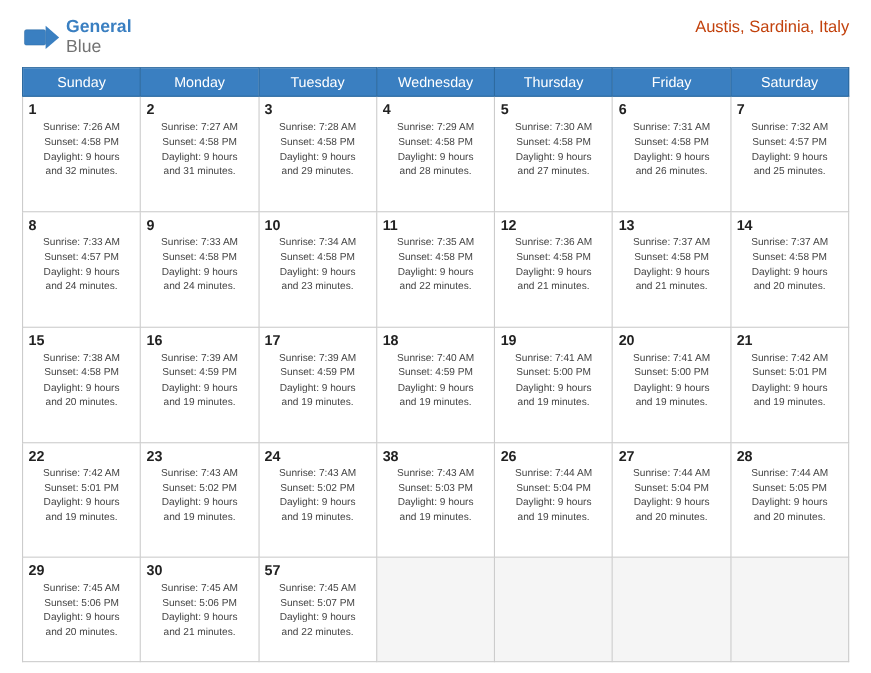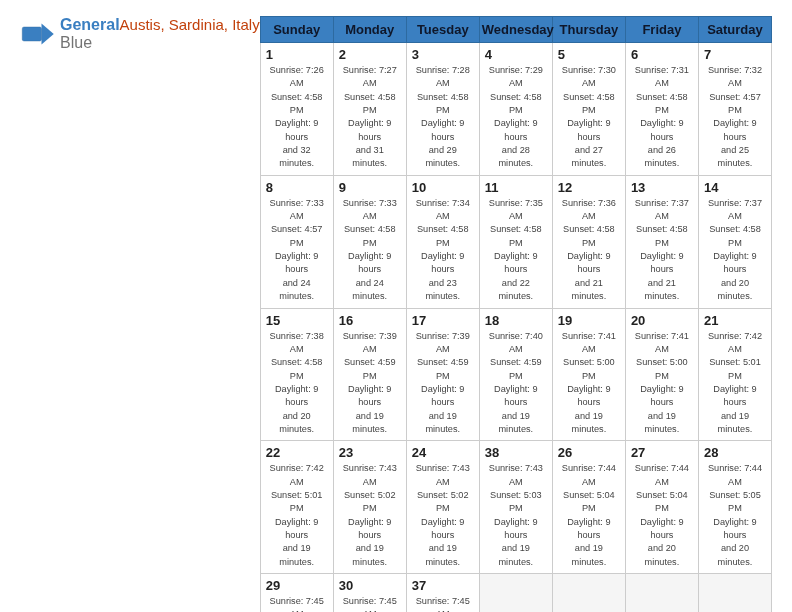--- a/index.html
+++ b/index.html
@@ -8,21 +8,21 @@
       background: #fff;
       width: 792px;
       height: 612px;
       overflow: hidden;
     }
     .page {
       width: 792px;
       height: 612px;
       padding: 16px 20px 10px 20px;
       display: flex;
-      flex-direction: row;
+      flex-direction: column;
     }
     .header {
       display: flex;
       justify-content: space-between;
       align-items: flex-start;
       margin-bottom: 10px;
     }
     .logo {
       display: flex;
       align-items: center;
@@ -46,25 +46,25 @@
     }
     .calendar {
       flex: 1;
       border: 1px solid #ccc;
       border-collapse: collapse;
       width: 100%;
       table-layout: fixed;
     }
     .calendar th {
       background-color: #3a7fc1;
-      color: #0f172a;
+      color: #ffffff;
       text-align: center;
       padding: 5px 2px;
       font-size: 13px;
-      font-weight: bold;
+      font-weight: normal;
       border: 1px solid #2d6aa0;
     }
     .calendar td {
       border: 1px solid #ccc;
       vertical-align: top;
       padding: 4px 5px;
       font-size: 9.5px;
       color: #333;
       background: #fff;
       height: 88px;
@@ -247,21 +247,21 @@
         <tr>
           <td>
             <span class="day-num">29</span>
             <div class="day-info">Sunrise: 7:45 AM<br>Sunset: 5:06 PM<br>Daylight: 9 hours<br>and 20 minutes.</div>
           </td>
           <td>
             <span class="day-num">30</span>
             <div class="day-info">Sunrise: 7:45 AM<br>Sunset: 5:06 PM<br>Daylight: 9 hours<br>and 21 minutes.</div>
           </td>
           <td>
-            <span class="day-num">37</span>
+            <span class="day-num">57</span>
             <div class="day-info">Sunrise: 7:45 AM<br>Sunset: 5:07 PM<br>Daylight: 9 hours<br>and 22 minutes.</div>
           </td>
           <td class="empty"></td>
           <td class="empty"></td>
           <td class="empty"></td>
           <td class="empty"></td>
         </tr>
       </tbody>
   </table>
 </div>

